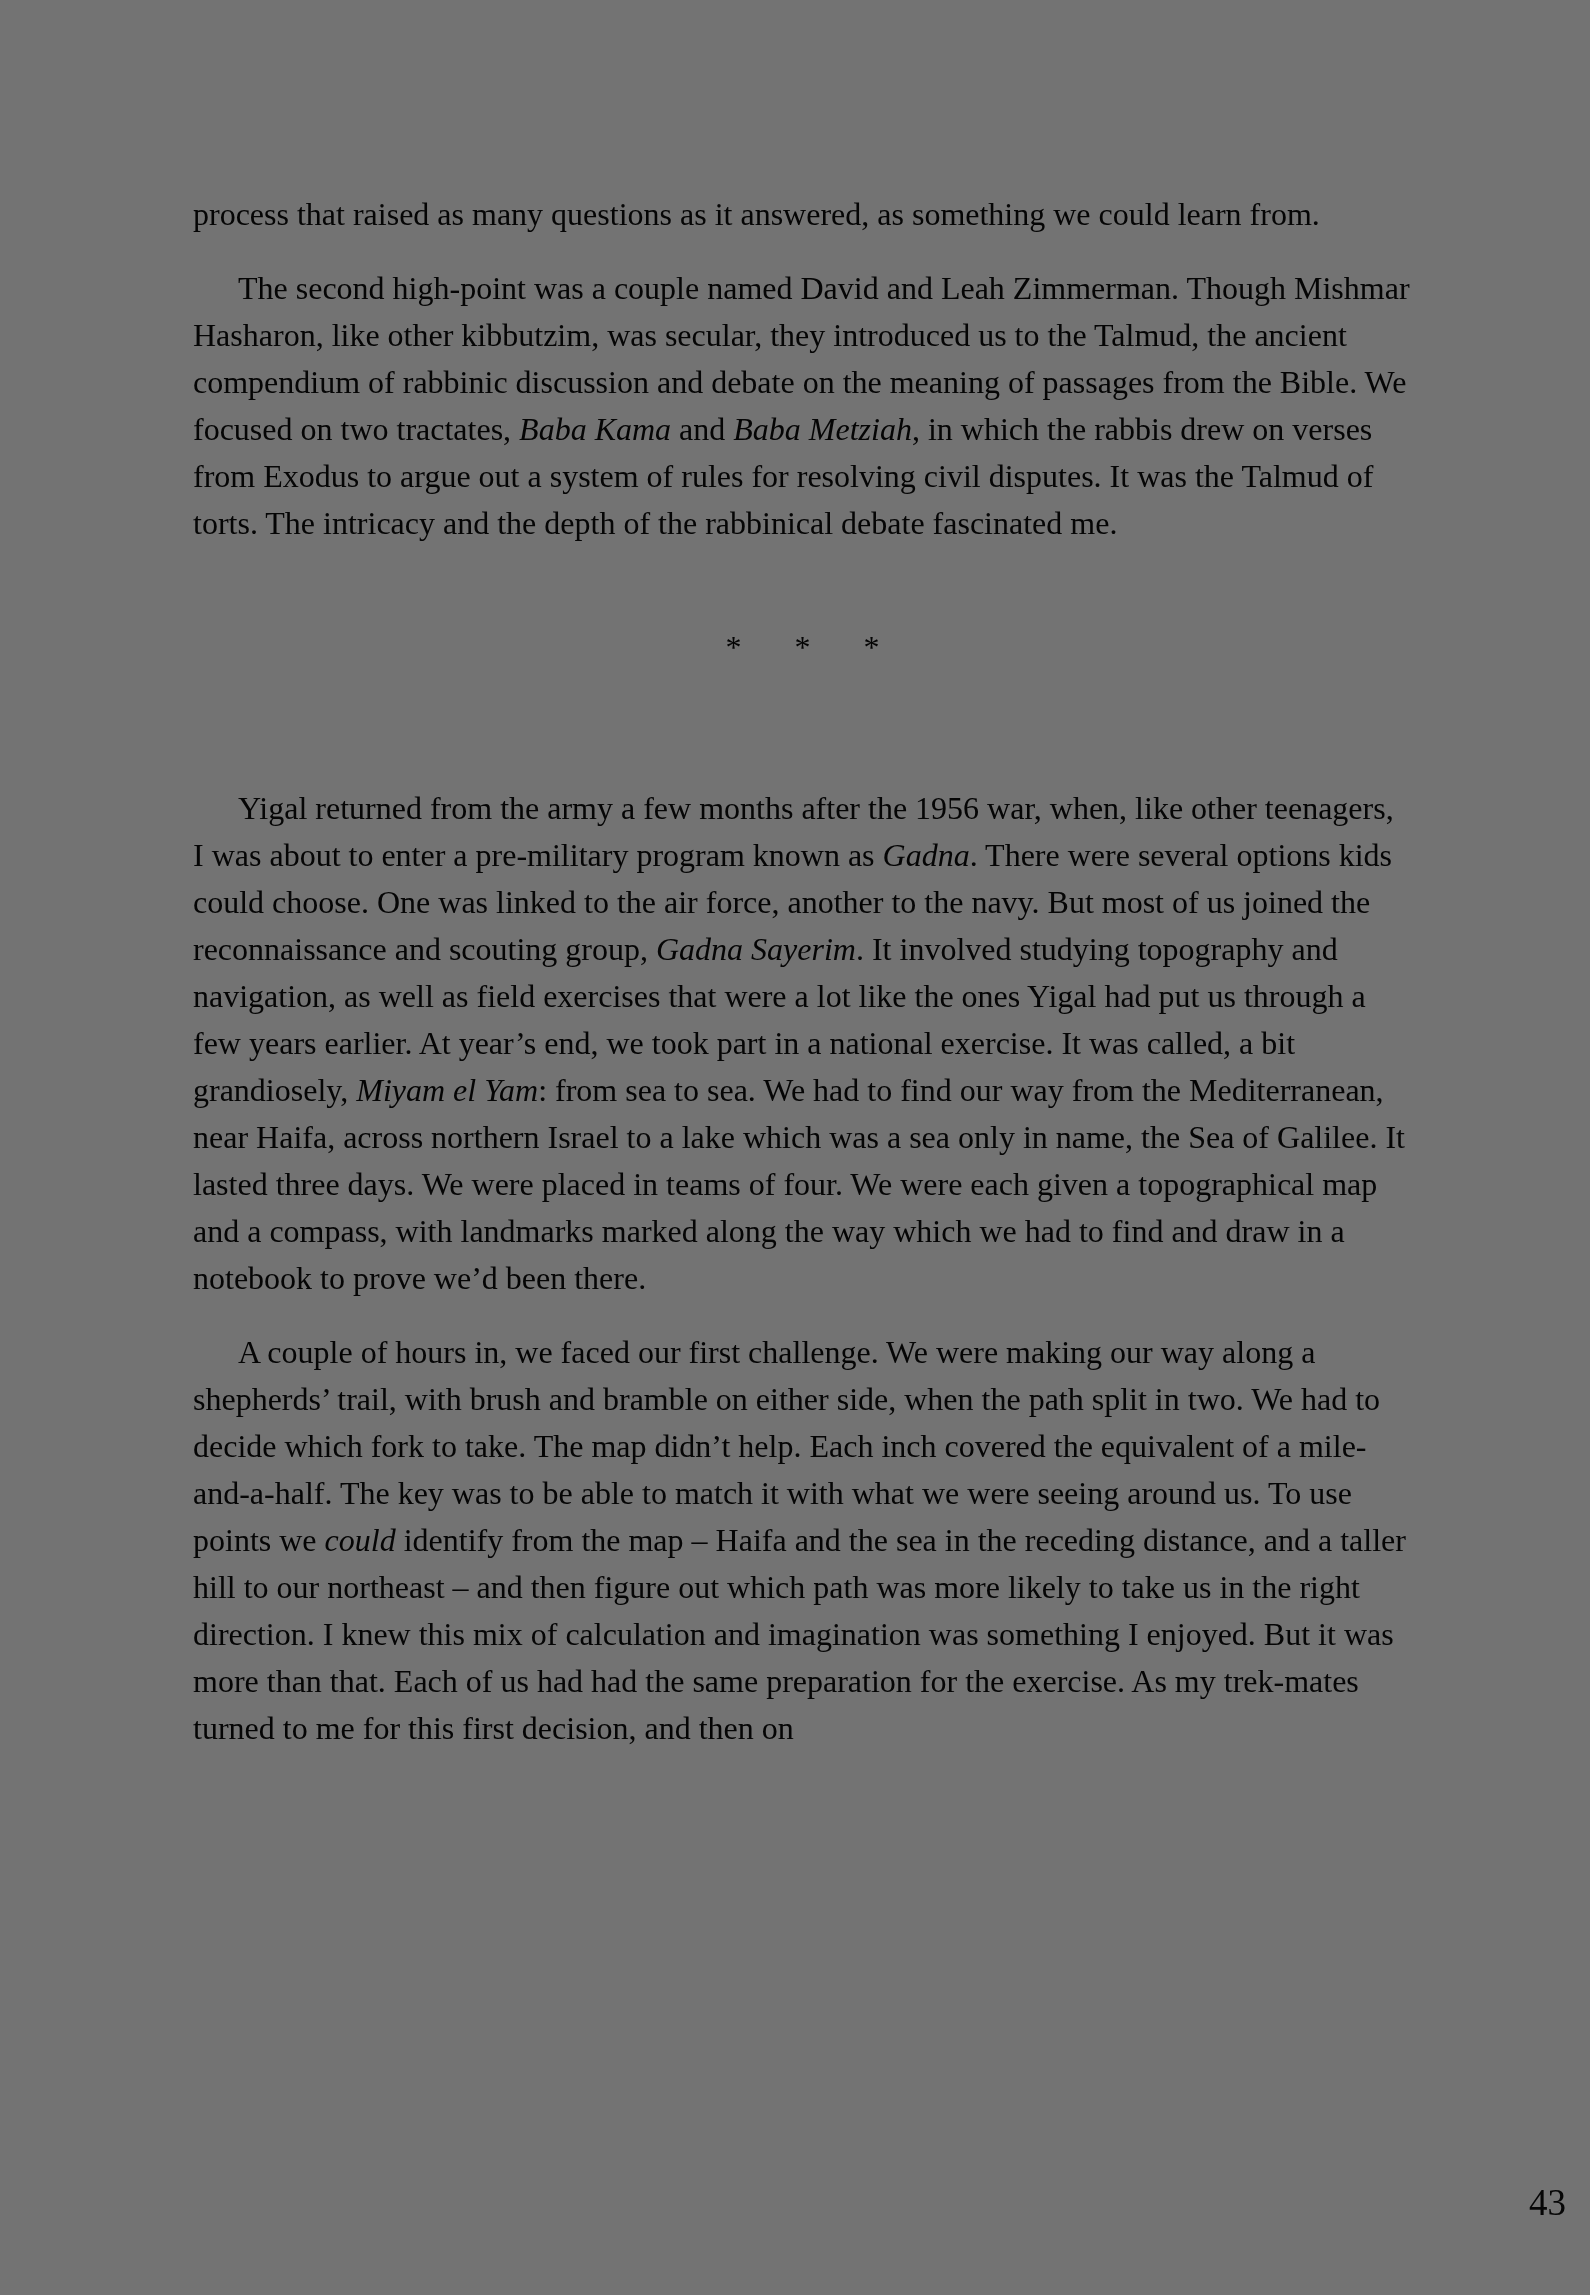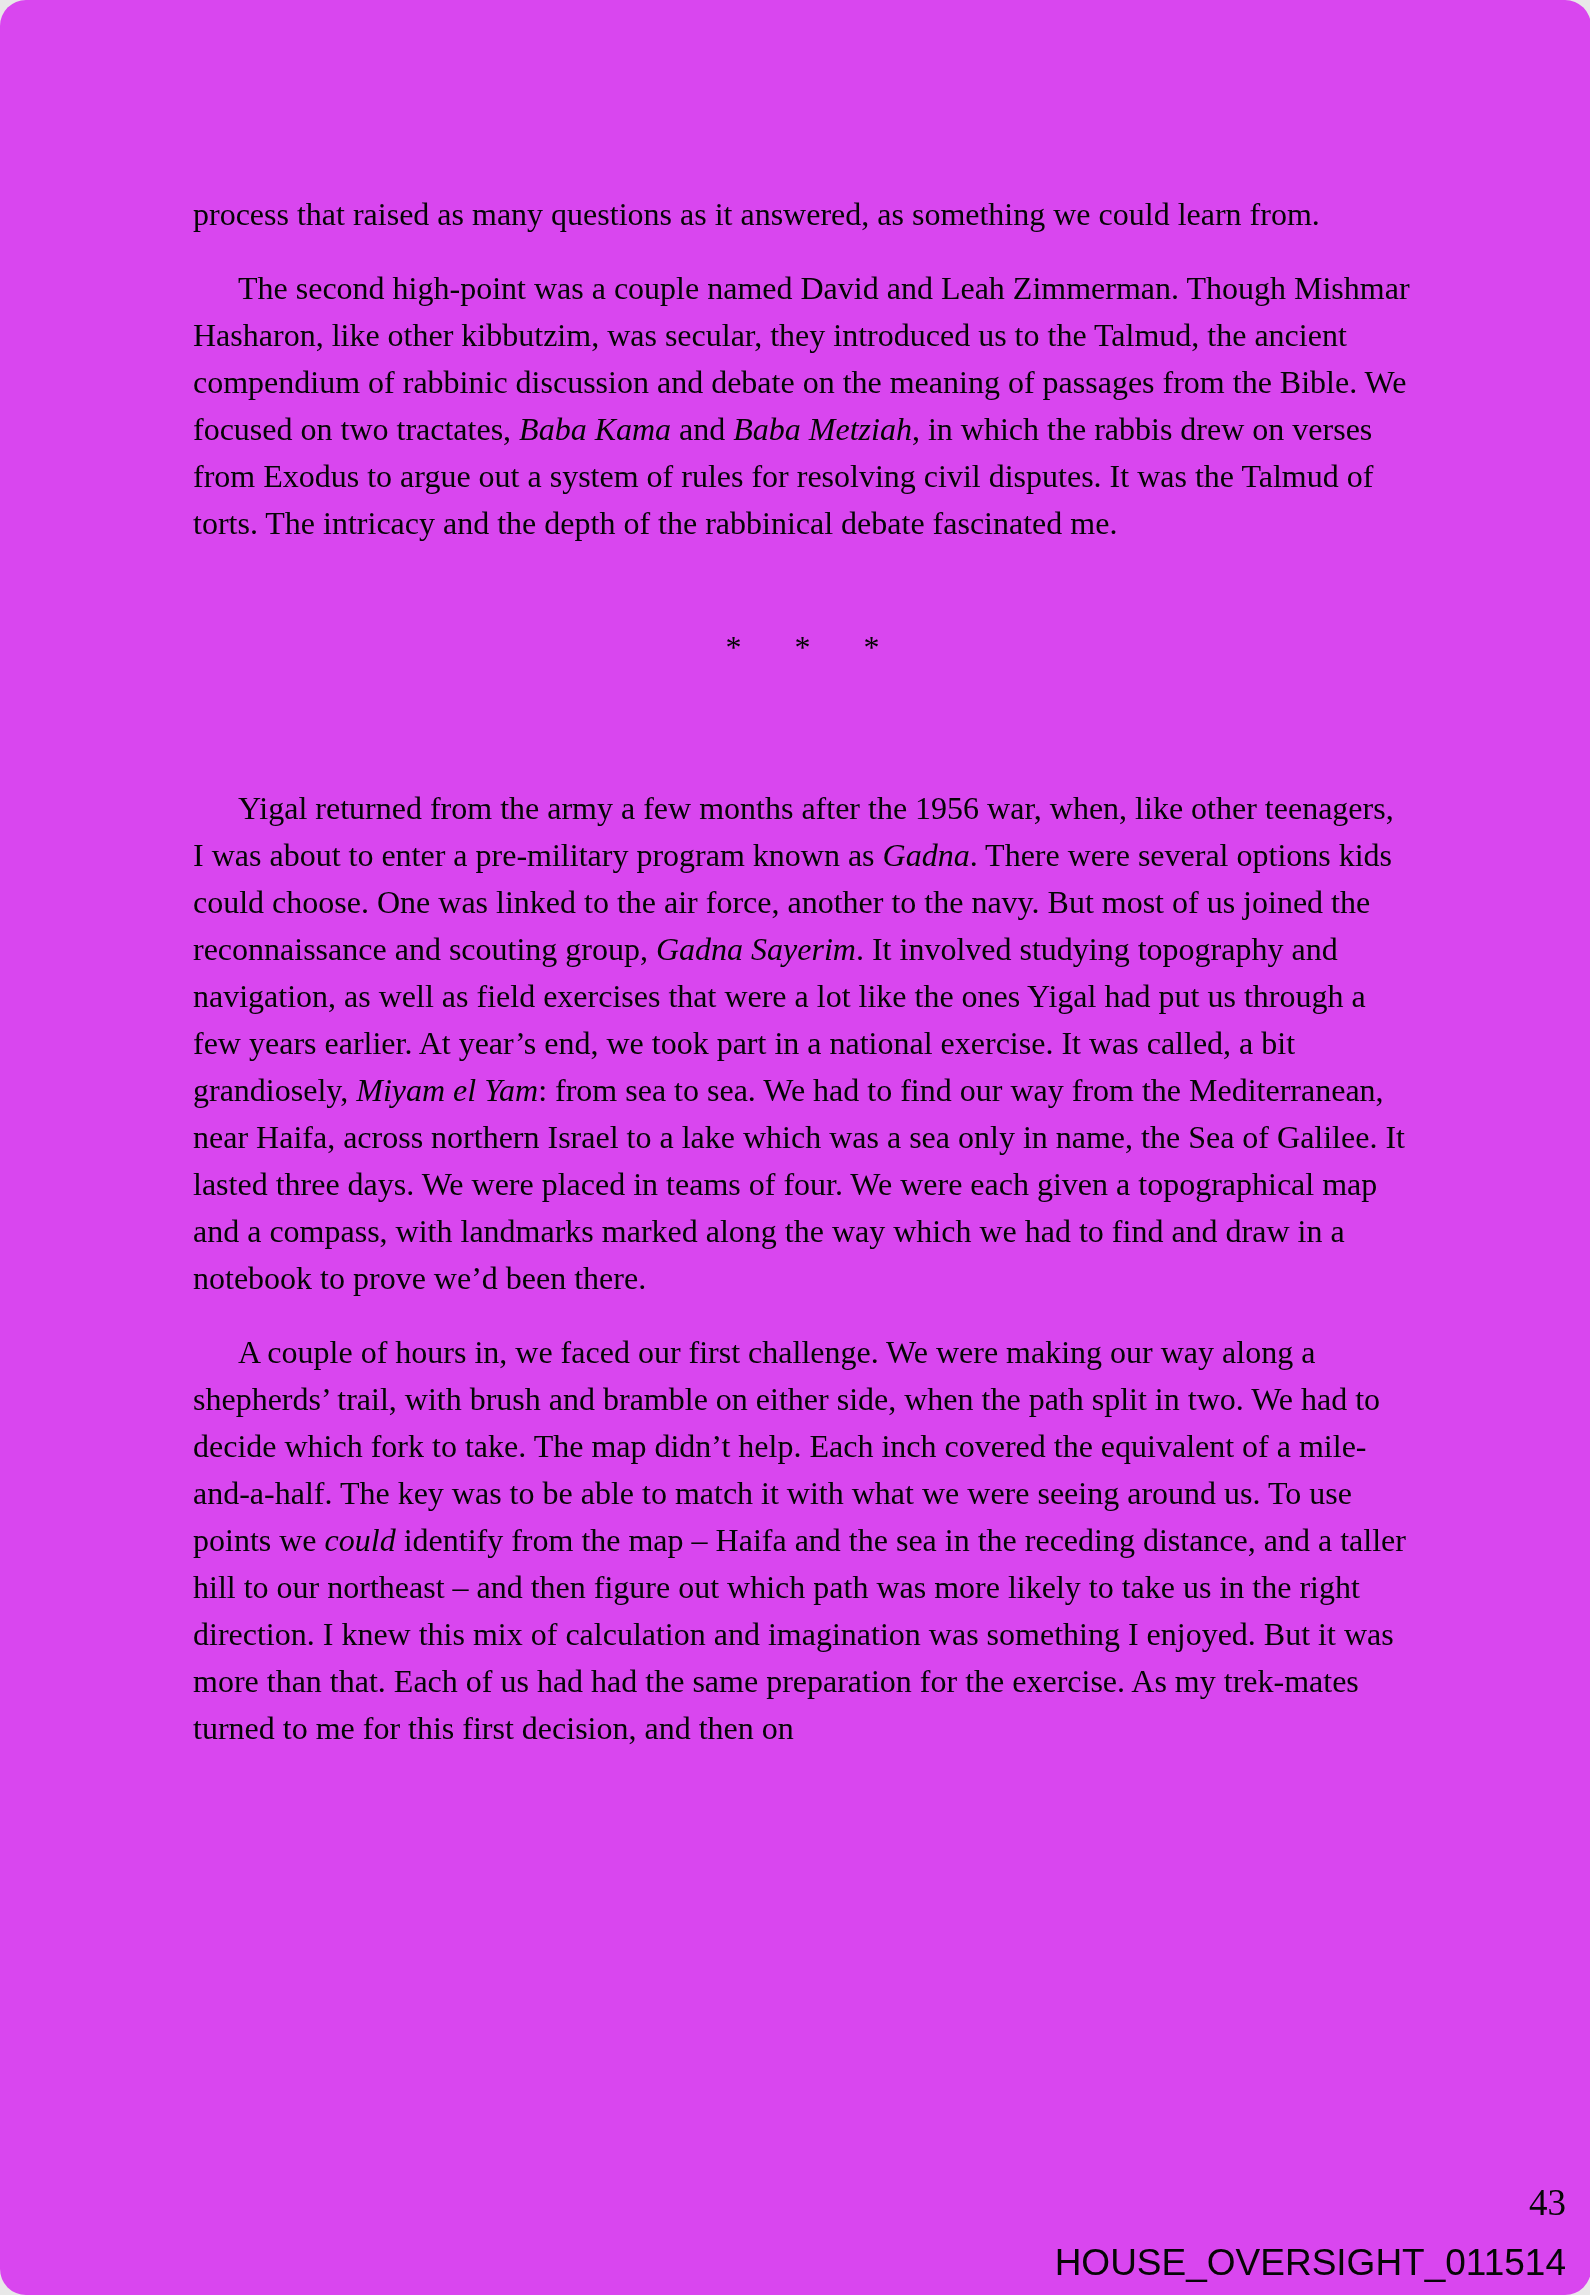--- a/index.html
+++ b/index.html
@@ -4,25 +4,24 @@
 <style>
   html, body {
     margin: 0;
     padding: 0;
     background: #e8e8e8;
   }
   .page {
     position: relative;
     width: 1591px;
     height: 2295px;
-    background: #d946ef;
+    background: #737373;
     margin: 0 auto;
     overflow: hidden;
     color: #000000;
-    border-radius: 26px;
   }
   .text-col {
     position: absolute;
     left: 193px;
     top: 191px;
     width: 1219px;
     font-family: "Liberation Serif", "DejaVu Serif", serif;
     font-size: 32px;
     line-height: 47px;
     color: #050505;
@@ -67,15 +66,14 @@
 
 <div class="page">
   <div class="text-col">
       <p class=""><span>process that raised as many questions as it answered, as something we could learn from.</span></p>
       <p class="indent"><span>The second high-point was a couple named David and Leah Zimmerman. Though Mishmar Hasharon, like other kibbutzim, was secular, they introduced us to the Talmud, the ancient compendium of rabbinic discussion and debate on the meaning of passages from the Bible. We focused on two tractates, </span><i>Baba Kama</i><span> and </span><i>Baba Metziah</i><span>, in which the rabbis drew on verses from Exodus to argue out a system of rules for resolving civil disputes. It was the Talmud of torts. The intricacy and the depth of the rabbinical debate fascinated me.</span></p>
       <div class="separator">* * *</div>
       <p class="indent"><span>Yigal returned from the army a few months after the 1956 war, when, like other teenagers, I was about to enter a pre-military program known as </span><i>Gadna</i><span>. There were several options kids could choose. One was linked to the air force, another to the navy. But most of us joined the reconnaissance and scouting group, </span><i>Gadna Sayerim</i><span>. It involved studying topography and navigation, as well as field exercises that were a lot like the ones Yigal had put us through a few years earlier. At year’s end, we took part in a national exercise. It was called, a bit grandiosely, </span><i>Miyam el Yam</i><span>: from sea to sea. We had to find our way from the Mediterranean, near Haifa, across northern Israel to a lake which was a sea only in name, the Sea of Galilee. It lasted three days. We were placed in teams of four. We were each given a topographical map and a compass, with landmarks marked along the way which we had to find and draw in a notebook to prove we’d been there.</span></p>
       <p class="indent"><span>A couple of hours in, we faced our first challenge. We were making our way along a shepherds’ trail, with brush and bramble on either side, when the path split in two. We had to decide which fork to take. The map didn’t help. Each inch covered the equivalent of a mile-and-a-half. The key was to be able to match it with what we were seeing around us. To use points we </span><i>could</i><span> identify from the map – Haifa and the sea in the receding distance, and a taller hill to our northeast – and then figure out which path was more likely to take us in the right direction. I knew this mix of calculation and imagination was something I enjoyed. But it was more than that. Each of us had had the same preparation for the exercise. As my trek-mates turned to me for this first decision, and then on</span></p>
     </div>
   <div class="page-number">43</div>
-  <div class="bates-stamp">HOUSE_OVERSIGHT_011514</div>
 </div>
 
 
 </body></html>

